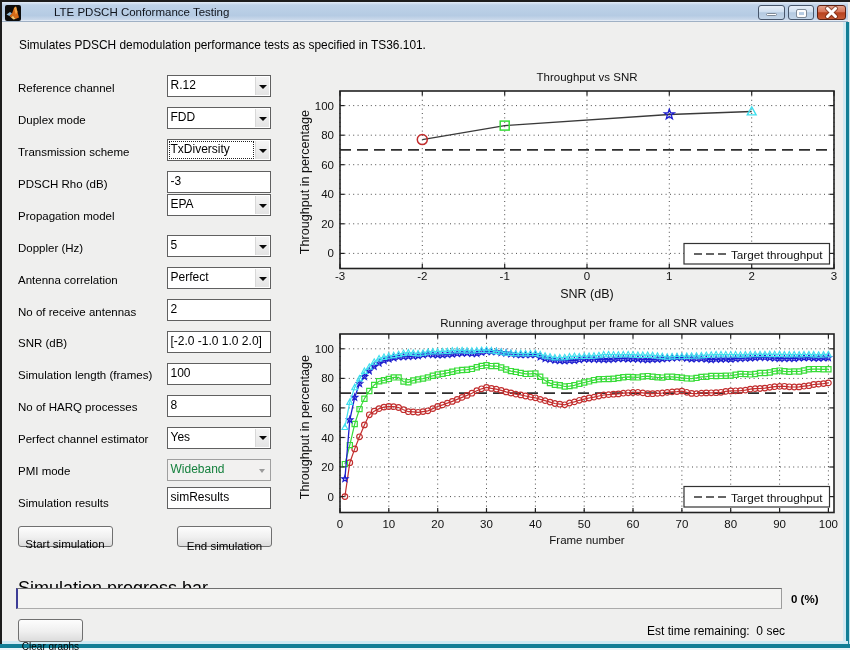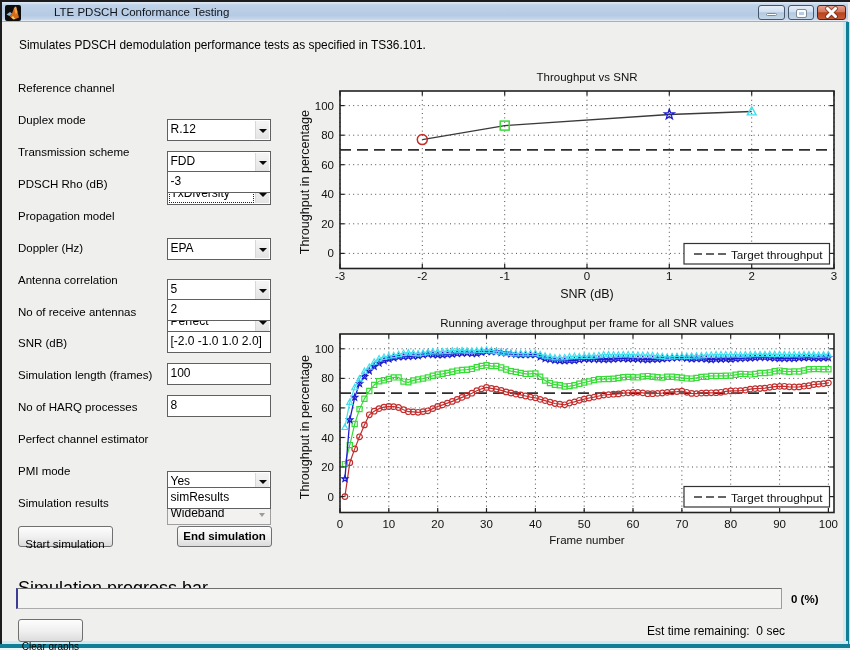--- a/index.html
+++ b/index.html
@@ -25,36 +25,36 @@
 #btncls { left:817px; width:29px; background:linear-gradient(#e2a18c 0%,#d8765a 45%,#b8421f 52%,#c65a36 100%); border-color:#5c2012; }
 #btnmin span { position:absolute; left:7px; top:7px; width:11px; height:3.5px; background:#fdfdfd; border:1px solid #7e8a97; border-radius:1.5px; }
 #btnmax span { position:absolute; left:8px; top:4.5px; width:9px; height:7px; background:transparent; border:2px solid #fdfdfd; border-radius:1px; outline:1px solid #7e8a97; }
 
 
 #desc { position:absolute; left:19px; top:38px; font-size:11.9px; color:#000; }
 
 .lbl { position:absolute; left:18px; font-size:11.5px; color:#000; white-space:nowrap; }
 .edit { position:absolute; left:167px; width:104px; height:22px; background:#fff; border:1px solid #606060;
   font-size:12px; padding:2px 0 0 2.5px; color:#000; white-space:nowrap; overflow:hidden; }
-.drop { position:absolute; left:167px; width:104px; height:22px; background:#fff; border:1px solid #606060;margin-top:44px; }
+.drop { position:absolute; left:167px; width:104px; height:22px; background:#fff; border:1px solid #606060; }
 .dtxt { position:absolute; left:2.5px; top:2px; font-size:12px; color:#000; }
 .dbtn { position:absolute; right:1px; top:1px; width:14px; height:18px; background:linear-gradient(#f5f5f5,#e4e4e4);
   border-left:1px solid #d8d8d8; }
 .arr { position:absolute; left:3px; top:7.5px; width:0; height:0; border-left:4px solid transparent;
   border-right:4px solid transparent; border-top:4.5px solid #0a0a0a; }
 .fbox { position:absolute; left:1px; top:1px; width:85px; height:18px; border:1px dotted #222; }
 .ddis { background:#f2f1f0; border-color:#9f9f9f; }
-.gray { color:#000000; }
+.gray { color:#15803d; }
 .dbtndis { background:none; border-left:none; }
 .arrdis { border-top-color:#9b9b9b; border-left-width:3.5px; border-right-width:3.5px; border-top-width:4px; left:4px; top:8.5px; }
 
 .pbtn { position:absolute; background:linear-gradient(#fdfdfd,#efefef 55%,#dcdcdc); border:1px solid #707070;
   border-radius:3px; font-size:11.5px; color:#000; text-align:center; }
 #bstart { left:17.5px; top:525.5px; width:95px; height:21px; padding-top:11px; }
-#bend { left:177px; top:525.5px; width:95px; height:21px; padding-top:3px;font-weight:bold; }
+#bend { left:177px; top:525.5px; width:95px; height:21px; padding-top:13px; }
 #bclear { left:18px; top:619px; width:65px; height:18px; padding-top:21px; font-size:10px; }
 
 #plabel { position:absolute; left:18px; top:578px; font-size:18px; color:#000; }
 #pbar { position:absolute; left:16px; top:588px; width:766px; height:21px; background:#f3f3f2;
   border-top:1px solid #6f6f6f; border-right:1px solid #9c9c9c; border-bottom:1px solid #ababab;
   border-left:2px solid #3c3c96; }
 #pct { position:absolute; left:791px; top:593px; font-size:11.5px; font-weight:bold; color:#000; }
 #est { position:absolute; left:647px; top:624px; font-size:12px; color:#000; }
 </style></head>
 <body>

